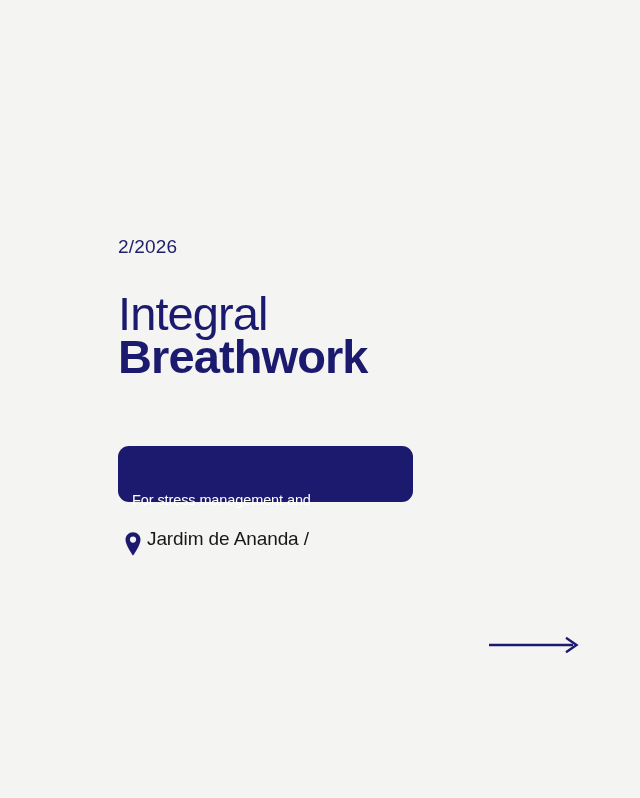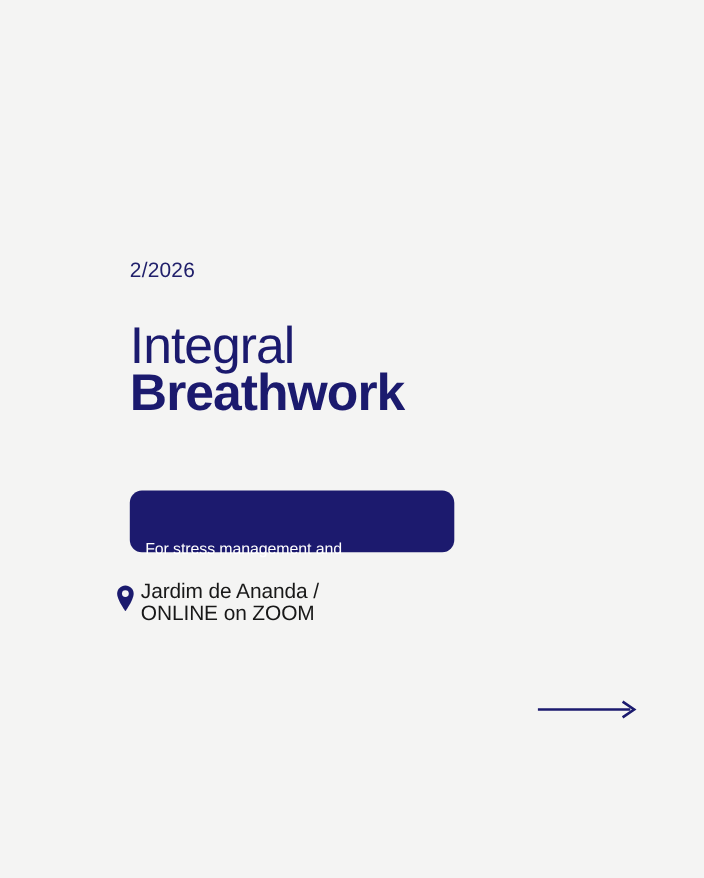--- a/index.html
+++ b/index.html
@@ -82,21 +82,21 @@
     margin-top: 35px;
   }
   .badge-text .bline {
     display: block;
     white-space: nowrap;
   }
 
   
   .location {
     position: absolute;
-    left: 104px;
+    left: 123px;
     top: 529px;
     display: flex;
     align-items: flex-start;
   }
   .pin-icon {
     width: 20px;
     height: 26px;
     flex: 0 0 20px;
     margin-top: 2px;
     margin-right: 4px;
@@ -148,21 +148,20 @@
 
   <div class="location">
     <span class="pin-icon">
       <svg viewBox="0 0 20 26" width="20" height="26" aria-hidden="true">
         <path d="M10 1.2 C5.8 1.2 2.5 4.5 2.5 8.7 C2.5 14.2 10 24.6 10 24.6 C10 24.6 17.5 14.2 17.5 8.7 C17.5 4.5 14.2 1.2 10 1.2 Z" fill="#1b1a6e"></path>
         <circle cx="10" cy="8.6" r="3.1" fill="#f4f4f3"></circle>
       </svg>
     </span>
     <span class="location-text">
       <span class="lline">Jardim de Ananda /</span>
-      <span class="lline">ONLINE on ZOOM</span>
     </span>
   </div>
 
   <div class="arrow">
     <span>
       <svg viewBox="0 0 94 22" width="94" height="22" aria-hidden="true">
         <line x1="2" y1="11" x2="86" y2="11" stroke="#1b1a6e" stroke-width="2.4"></line>
         <polyline points="80,4.5 89.5,11 80,17.5" fill="none" stroke="#1b1a6e" stroke-width="2.4" stroke-linecap="square" stroke-linejoin="miter"></polyline>
       </svg>
     </span>

